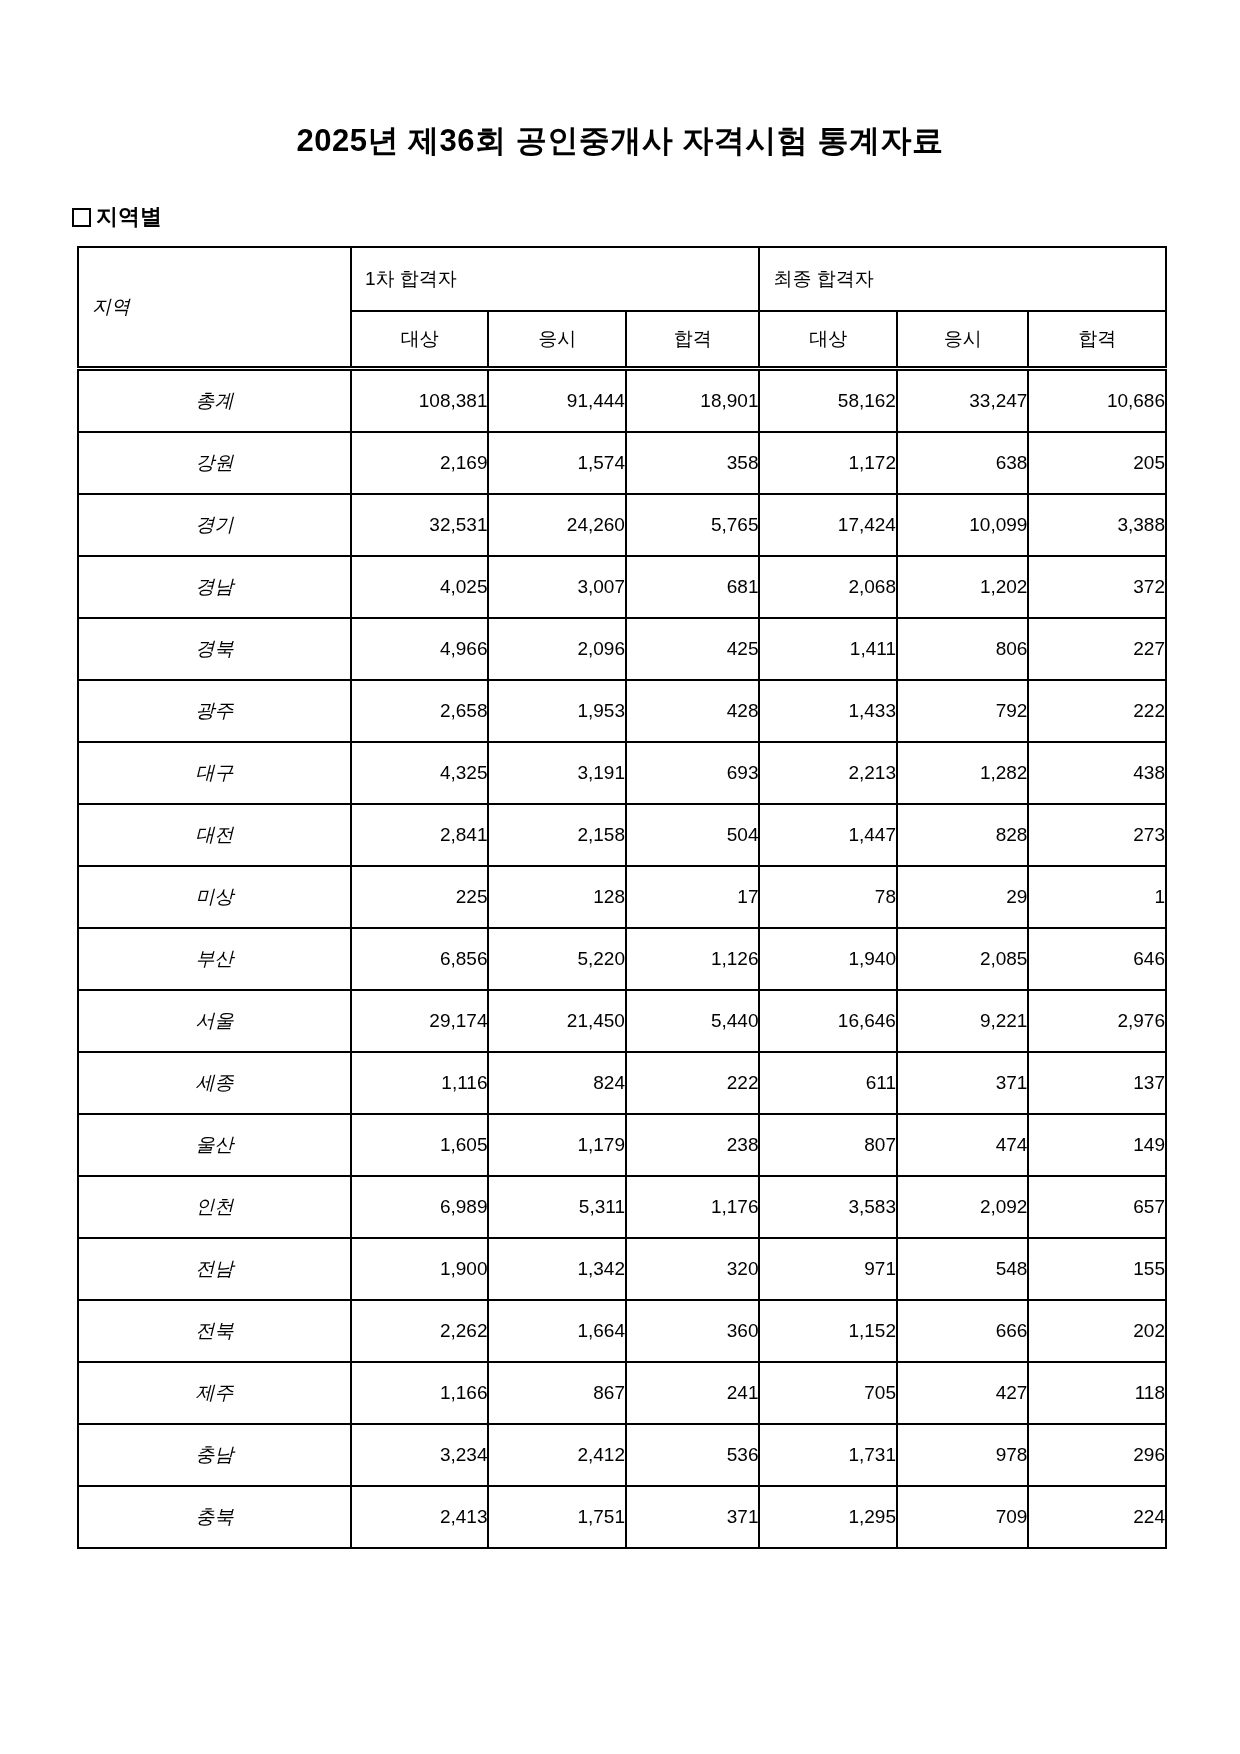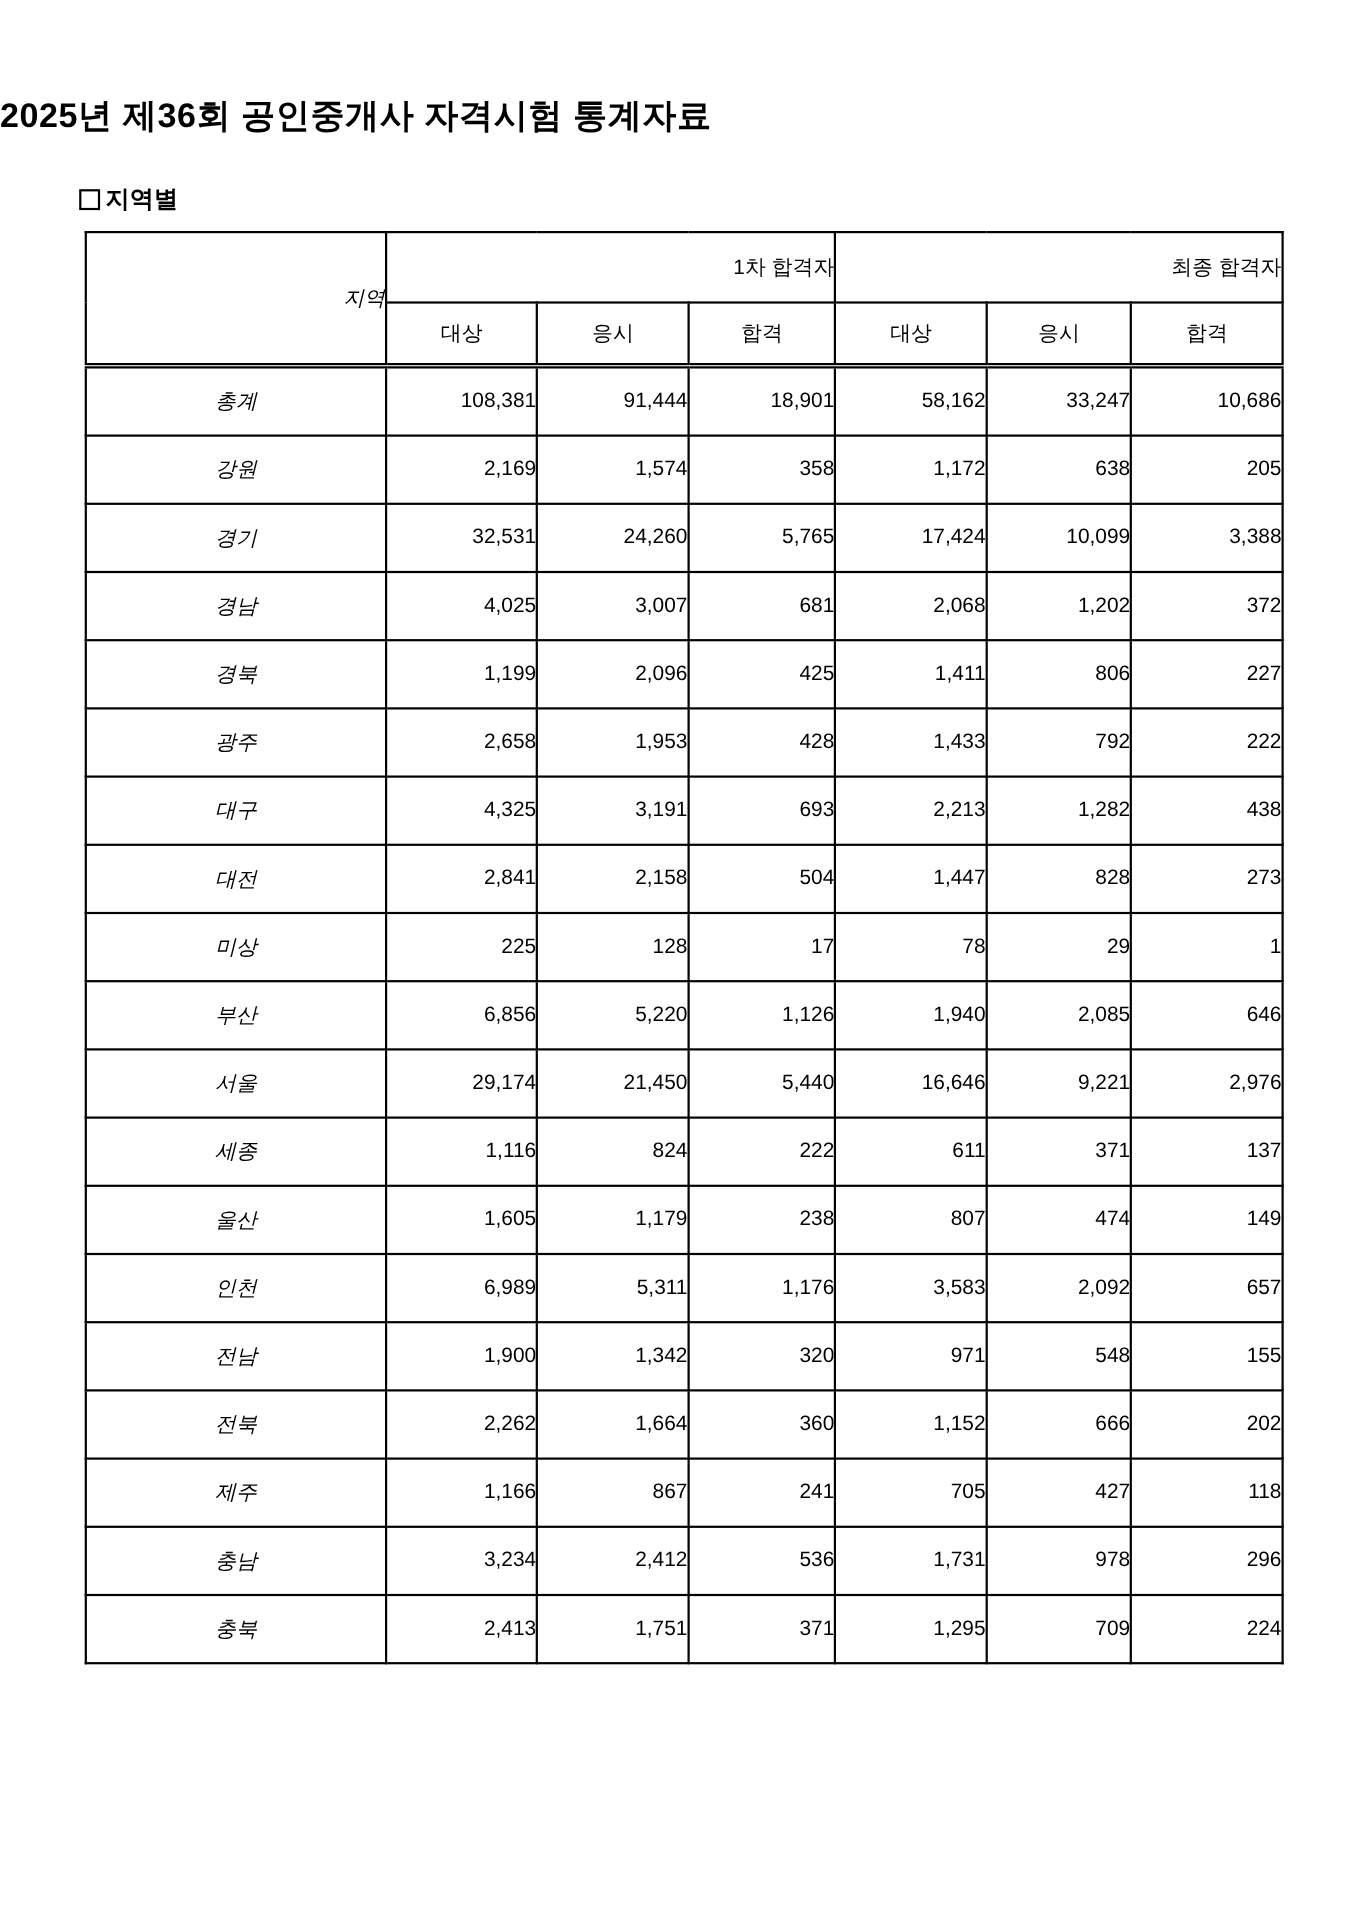--- a/index.html
+++ b/index.html
@@ -11,22 +11,22 @@
   }
   .page {
     position: relative;
     width: 1240px;
     height: 1754px;
     background: #ffffff;
     overflow: hidden;
   }
   .doc-title {
     margin: 0;
-    padding-top: 84px;
-    text-align: left;
+    padding-top: 120px;
+    text-align: center;
     font-size: 31px;
     font-weight: bold;
     letter-spacing: 0.5px;
     color: #000000;
   }
   .section-line {
     display: flex;
     align-items: center;
     margin: 40px 0 0 72px;
     font-size: 22px;
@@ -49,21 +49,21 @@
   }
   table.stats th, table.stats td {
     border: 2px solid #000000;
     font-weight: normal;
     font-size: 19px;
     color: #000000;
     padding: 0;
     overflow: hidden;
     white-space: nowrap;
   }
-  thead tr.group-row th { height: 62px; text-align: right; vertical-align: middle; }
+  thead tr.group-row th { height: 62px; text-align: left; vertical-align: middle; padding-left: 13px; }
   thead tr.sub-row th { height: 54px; text-align: center; vertical-align: middle; }
   thead tr.sub-row th, thead th.region-head { border-bottom: 5px double #000000; }
   tbody td { height: 60px; vertical-align: middle; }
   td.region, th.region-head { text-align: center; font-style: italic; }
   td.num { text-align: right; padding-right: 9px; }
 </style>
 </head>
 <body>
 
 <div class="page">
@@ -132,21 +132,21 @@
           <td class="region">경남</td>
           <td class="num">4,025</td>
           <td class="num">3,007</td>
           <td class="num">681</td>
           <td class="num">2,068</td>
           <td class="num">1,202</td>
           <td class="num">372</td>
         </tr>
         <tr>
           <td class="region">경북</td>
-          <td class="num">1,199</td>
+          <td class="num">4,966</td>
           <td class="num">2,096</td>
           <td class="num">425</td>
           <td class="num">1,411</td>
           <td class="num">806</td>
           <td class="num">227</td>
         </tr>
         <tr>
           <td class="region">광주</td>
           <td class="num">2,658</td>
           <td class="num">1,953</td>

